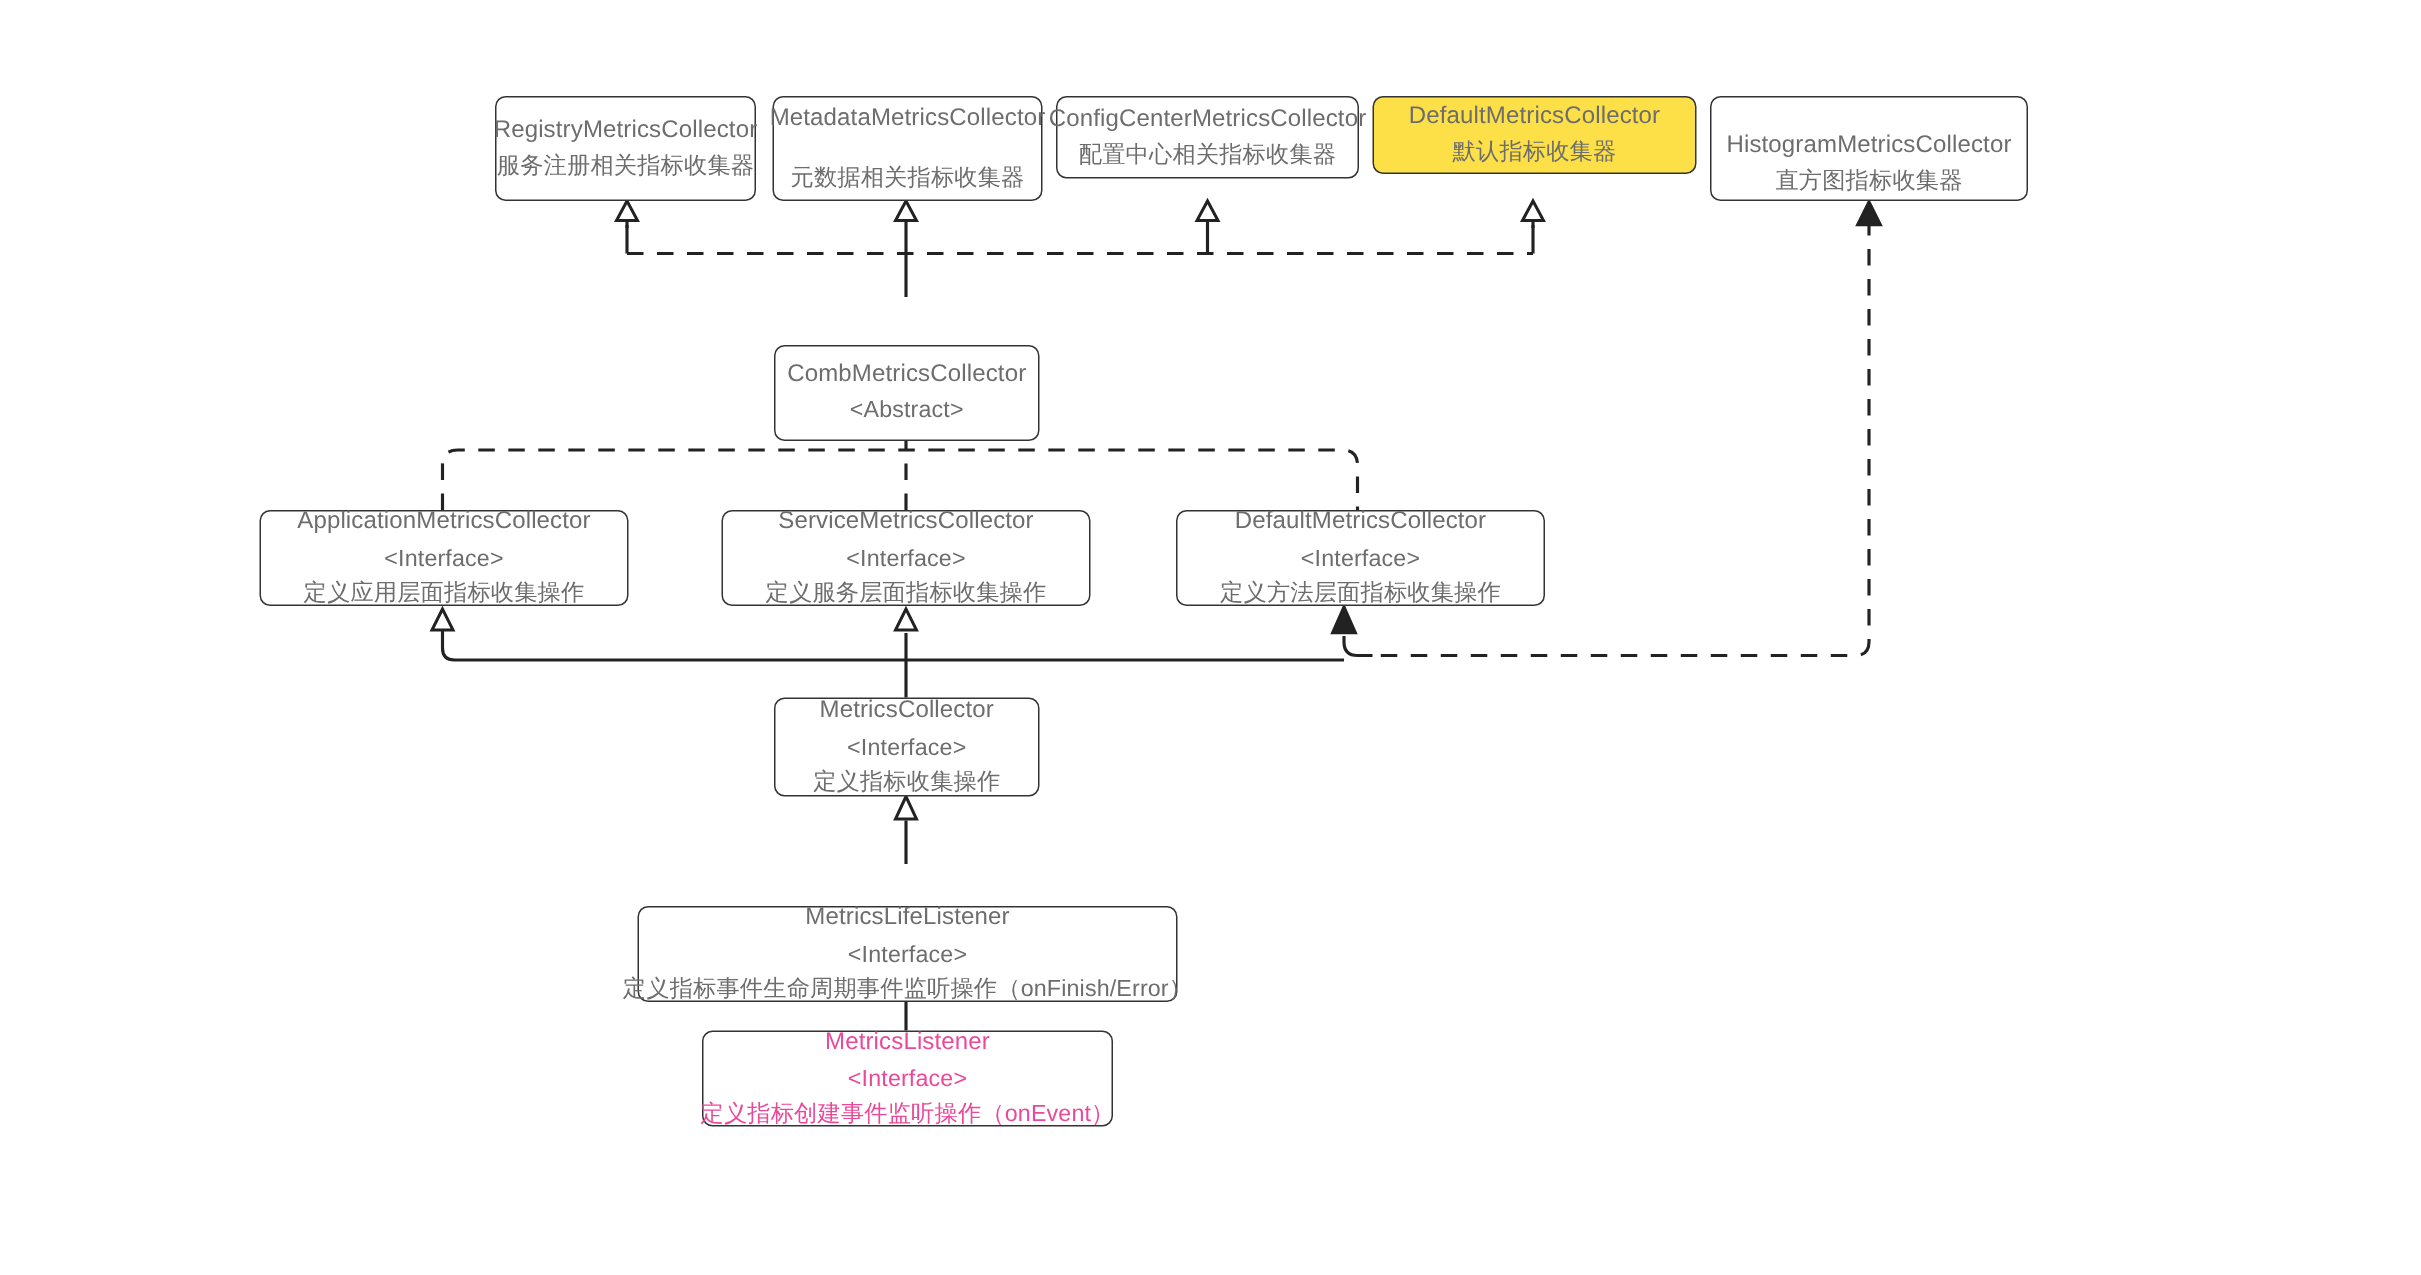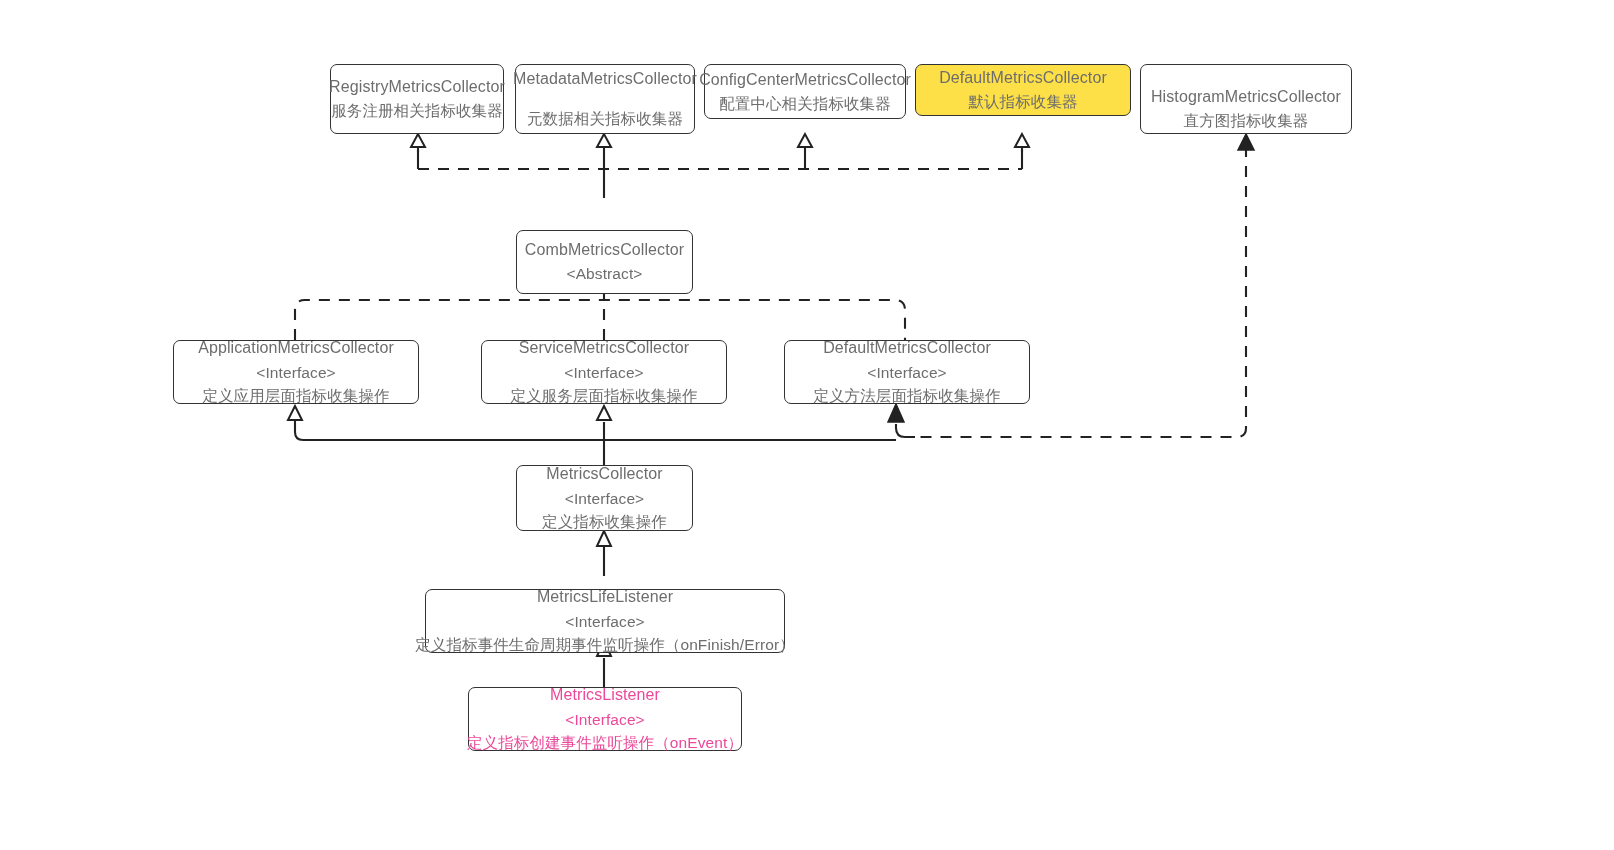--- a/index.html
+++ b/index.html
@@ -149,21 +149,21 @@
       <div class="node" style="left: 784px; top: 340px; width: 246px; height: 64px; border-color: rgb(51, 51, 51); background: rgb(255, 255, 255); color: rgb(109, 109, 109);">
         <span class="ln">DefaultMetricsCollector</span>
         <span class="ln cn">&lt;Interface&gt;</span>
         <span class="ln cn">定义方法层面指标收集操作</span>
       </div>
       <div class="node" style="left: 516px; top: 465px; width: 177px; height: 66px; border-color: rgb(51, 51, 51); background: rgb(255, 255, 255); color: rgb(109, 109, 109);">
         <span class="ln">MetricsCollector</span>
         <span class="ln cn">&lt;Interface&gt;</span>
         <span class="ln cn">定义指标收集操作</span>
       </div>
-      <div class="node" style="left: 425px; top: 589px; width: 360px; height: 64px; border-color: rgb(51, 51, 51); background: rgb(255, 255, 255); color: rgb(109, 109, 109);">
+      <div class="node" style="left: 425px; top: 604px; width: 360px; height: 64px; border-color: rgb(51, 51, 51); background: rgb(255, 255, 255); color: rgb(109, 109, 109);">
         <span class="ln">MetricsLifeListener</span>
         <span class="ln cn">&lt;Interface&gt;</span>
         <span class="ln cn">定义指标事件生命周期事件监听操作（onFinish/Error）</span>
       </div>
       <div class="node" style="left: 468px; top: 687px; width: 274px; height: 64px; border-color: rgb(51, 51, 51); background: rgb(255, 255, 255); color: #ec4899;">
         <span class="ln">MetricsListener</span>
         <span class="ln cn">&lt;Interface&gt;</span>
         <span class="ln cn">定义指标创建事件监听操作（onEvent）</span>
       </div>
     </div>

